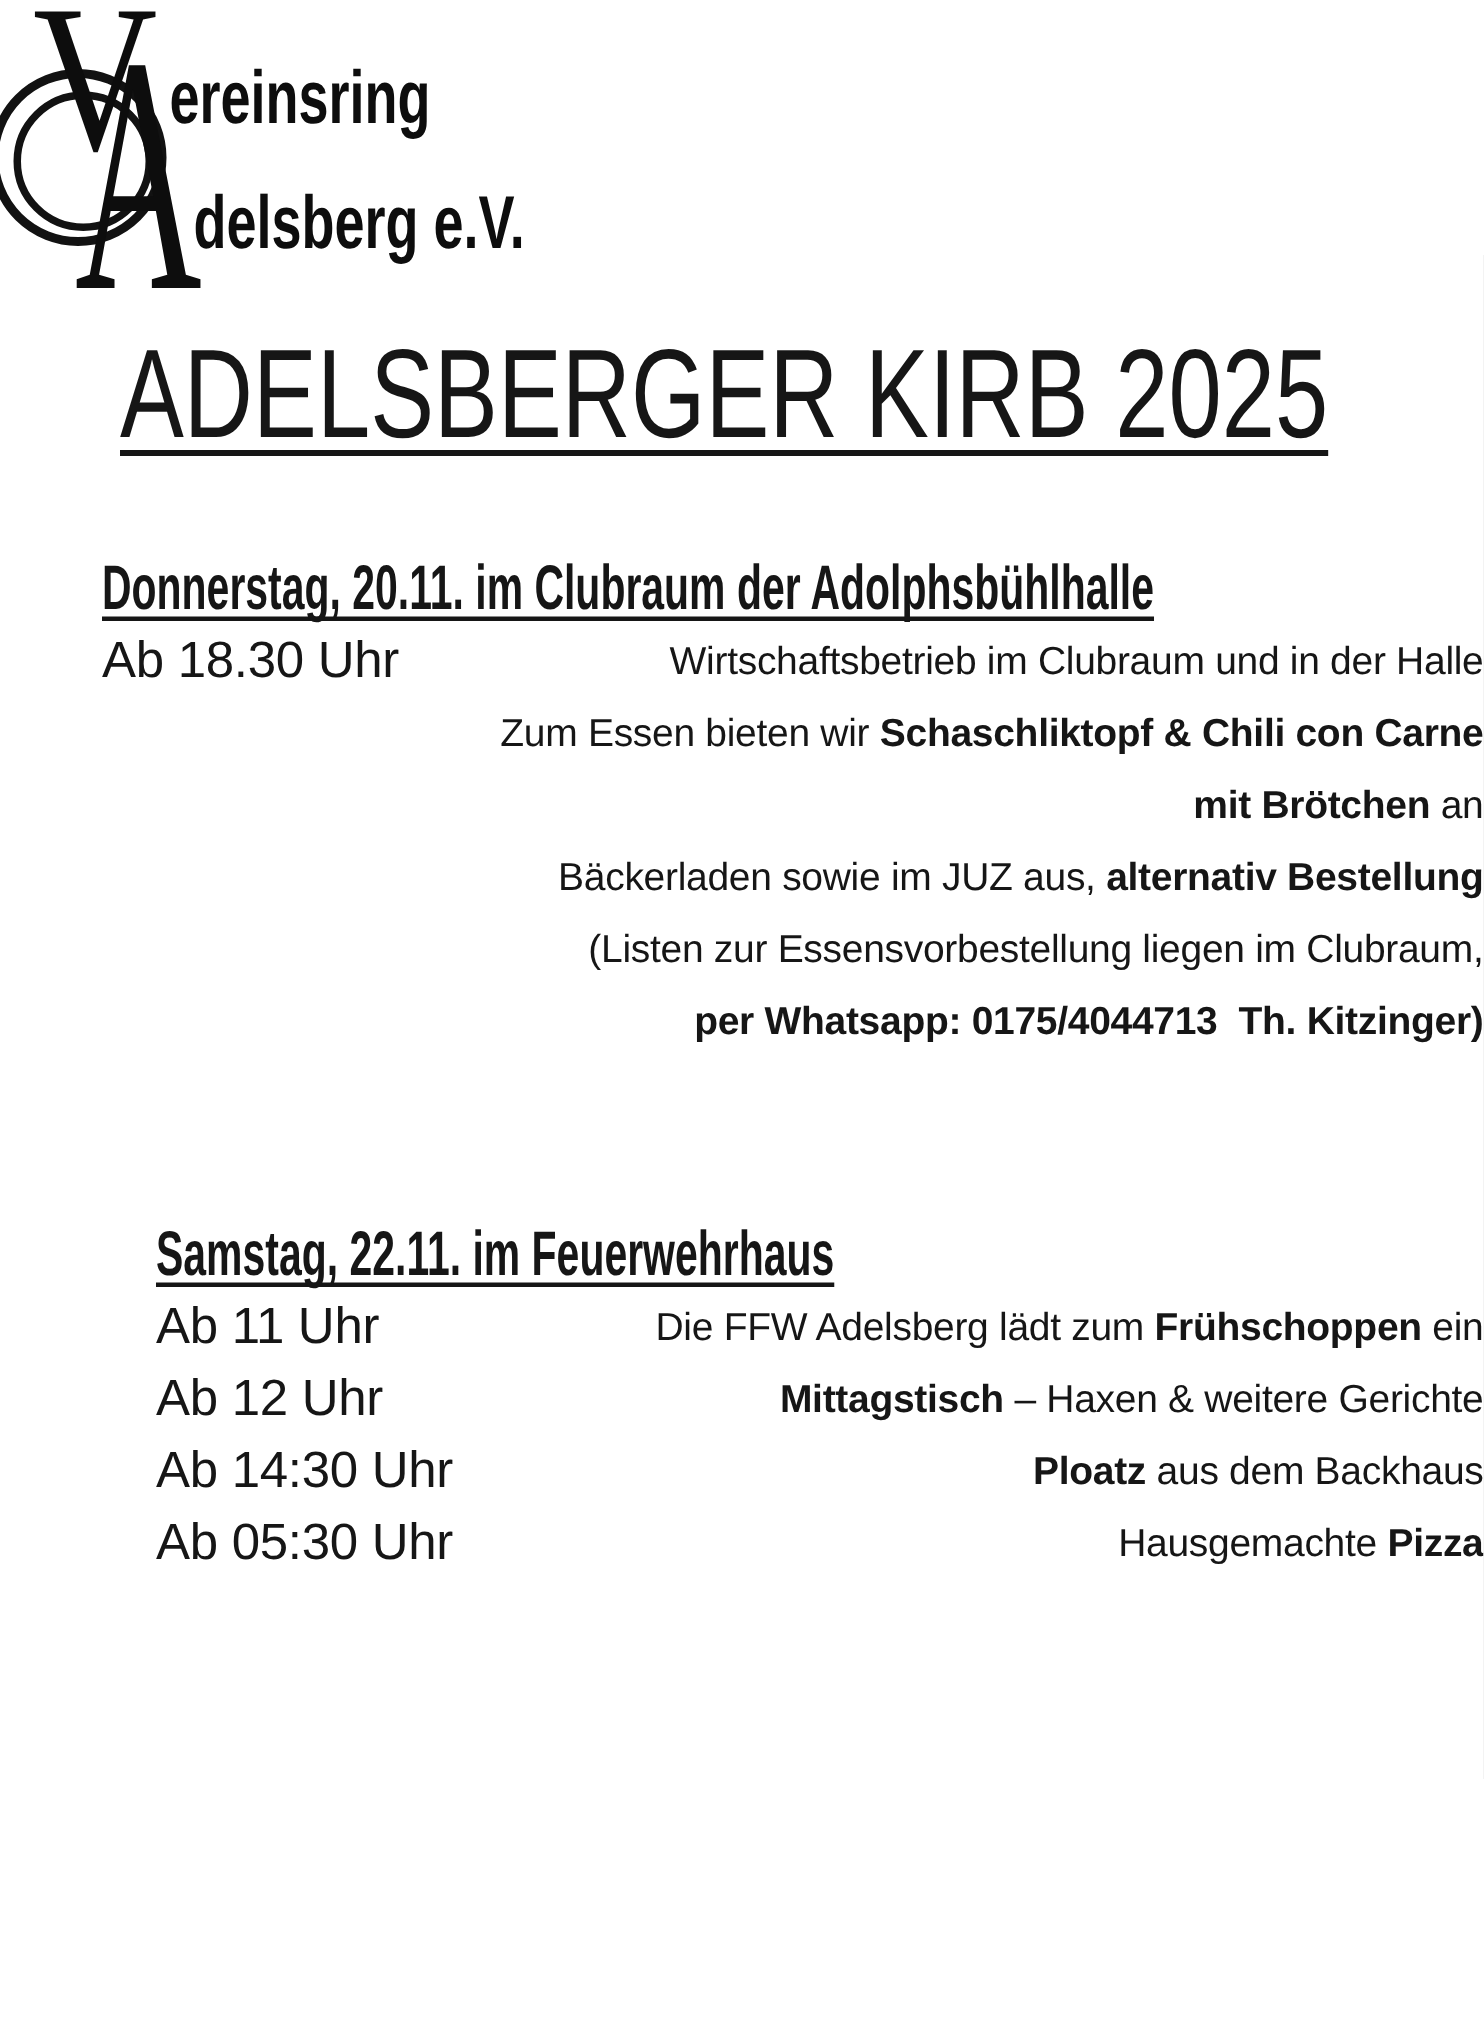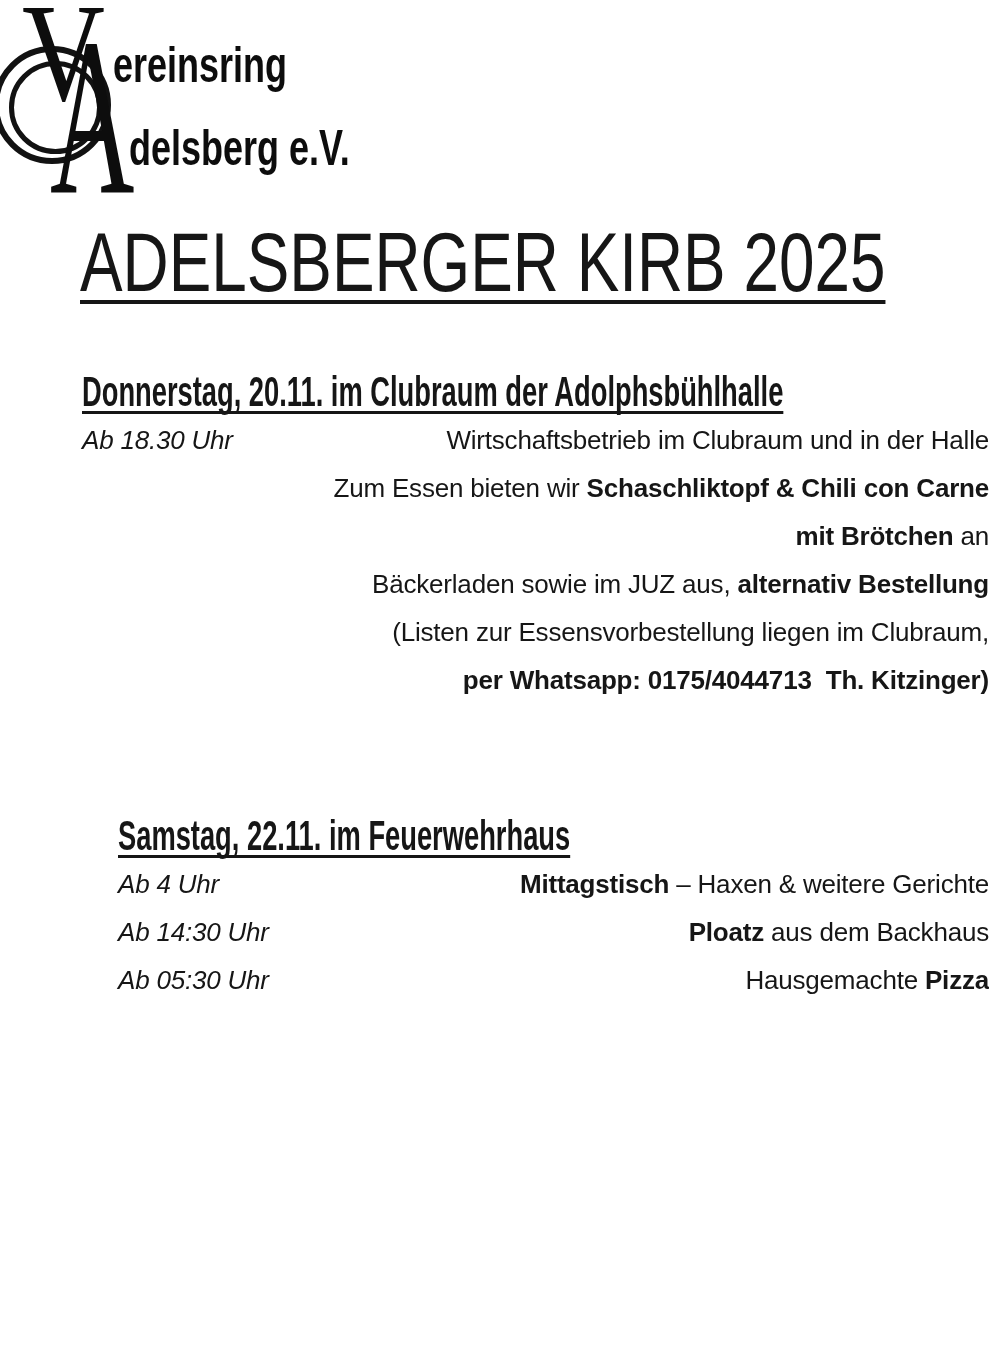--- a/index.html
+++ b/index.html
@@ -31,37 +31,37 @@
     font-size:84px;line-height:84px;font-weight:400;
     white-space:nowrap;
     transform:scaleX(.76);transform-origin:0 0;
     text-decoration:underline;
     text-decoration-thickness:4px;
     text-underline-offset:9px;
     text-decoration-skip-ink:none;
   }
 
   
-  .schedule{position:absolute;left:82px;top:0;right:0;height:100%;}
+  .schedule{position:absolute;left:68px;top:0;right:0;height:100%;}
   .section{position:absolute;left:0;right:0;}
   .section:nth-child(1){top:368px;}
   .section:nth-child(2){top:812px;margin-left:36px;}
   .section:nth-child(3){top:1142px;}
   .heading{
     display:block;width:max-content;
     font-size:42px;line-height:48px;font-weight:700;
     white-space:nowrap;
     transform:scaleX(.65);transform-origin:0 50%;
     text-decoration:underline;
     text-decoration-thickness:3px;
     text-underline-offset:5px;
     text-decoration-skip-ink:none;
   }
   .row{display:flex;align-items:flex-start;}
-  .time{flex:0 0 208px;width:208px;font-size:26px;line-height:48px;letter-spacing:-.2px;white-space:nowrap;font-style:italic;}
+  .time{flex:0 0 208px;width:208px;font-size:34px;line-height:48px;letter-spacing:-.2px;white-space:nowrap;}
   .desc{flex:1;min-width:0;}
   .line{font-size:26px;line-height:48px;letter-spacing:-.2px;white-space:nowrap;text-align:right;}
   .line.compact{line-height:30px;margin-top:-8px;}
   .line b,.heading b{font-weight:700;}
 </style>
 </head>
 <body>
 
 <div class="page" style="background: rgb(255, 255, 255); color: rgb(22, 22, 22);">
 
@@ -87,21 +87,27 @@
             <div class="line"><b>mit Brötchen</b><span> an</span></div>
             <div class="line"><span>Bäckerladen sowie im JUZ aus, </span><b>alternativ Bestellung</b></div>
             <div class="line"><span>(Listen zur Essensvorbestellung liegen im Clubraum,</span></div>
             <div class="line"><b>per Whatsapp: 0175/4044713&nbsp; Th. Kitzinger)</b></div>
           </div>
         </div>
       </section>
       <section class="section">
         <div class="heading">Samstag, 22.11. im Feuerwehrhaus</div>
         <div class="row">
-          <div class="time">Ab 4 Uhr</div>
+          <div class="time">Ab 11 Uhr</div>
+          <div class="desc">
+            <div class="line"><span>Die FFW Adelsberg lädt zum </span><b>Frühschoppen</b><span> ein</span></div>
+          </div>
+        </div>
+        <div class="row">
+          <div class="time">Ab 12 Uhr</div>
           <div class="desc">
             <div class="line"><b>Mittagstisch</b><span> – Haxen &amp; weitere Gerichte</span></div>
           </div>
         </div>
         <div class="row">
           <div class="time">Ab 14:30 Uhr</div>
           <div class="desc">
             <div class="line"><b>Ploatz</b><span> aus dem Backhaus</span></div>
           </div>
         </div>

